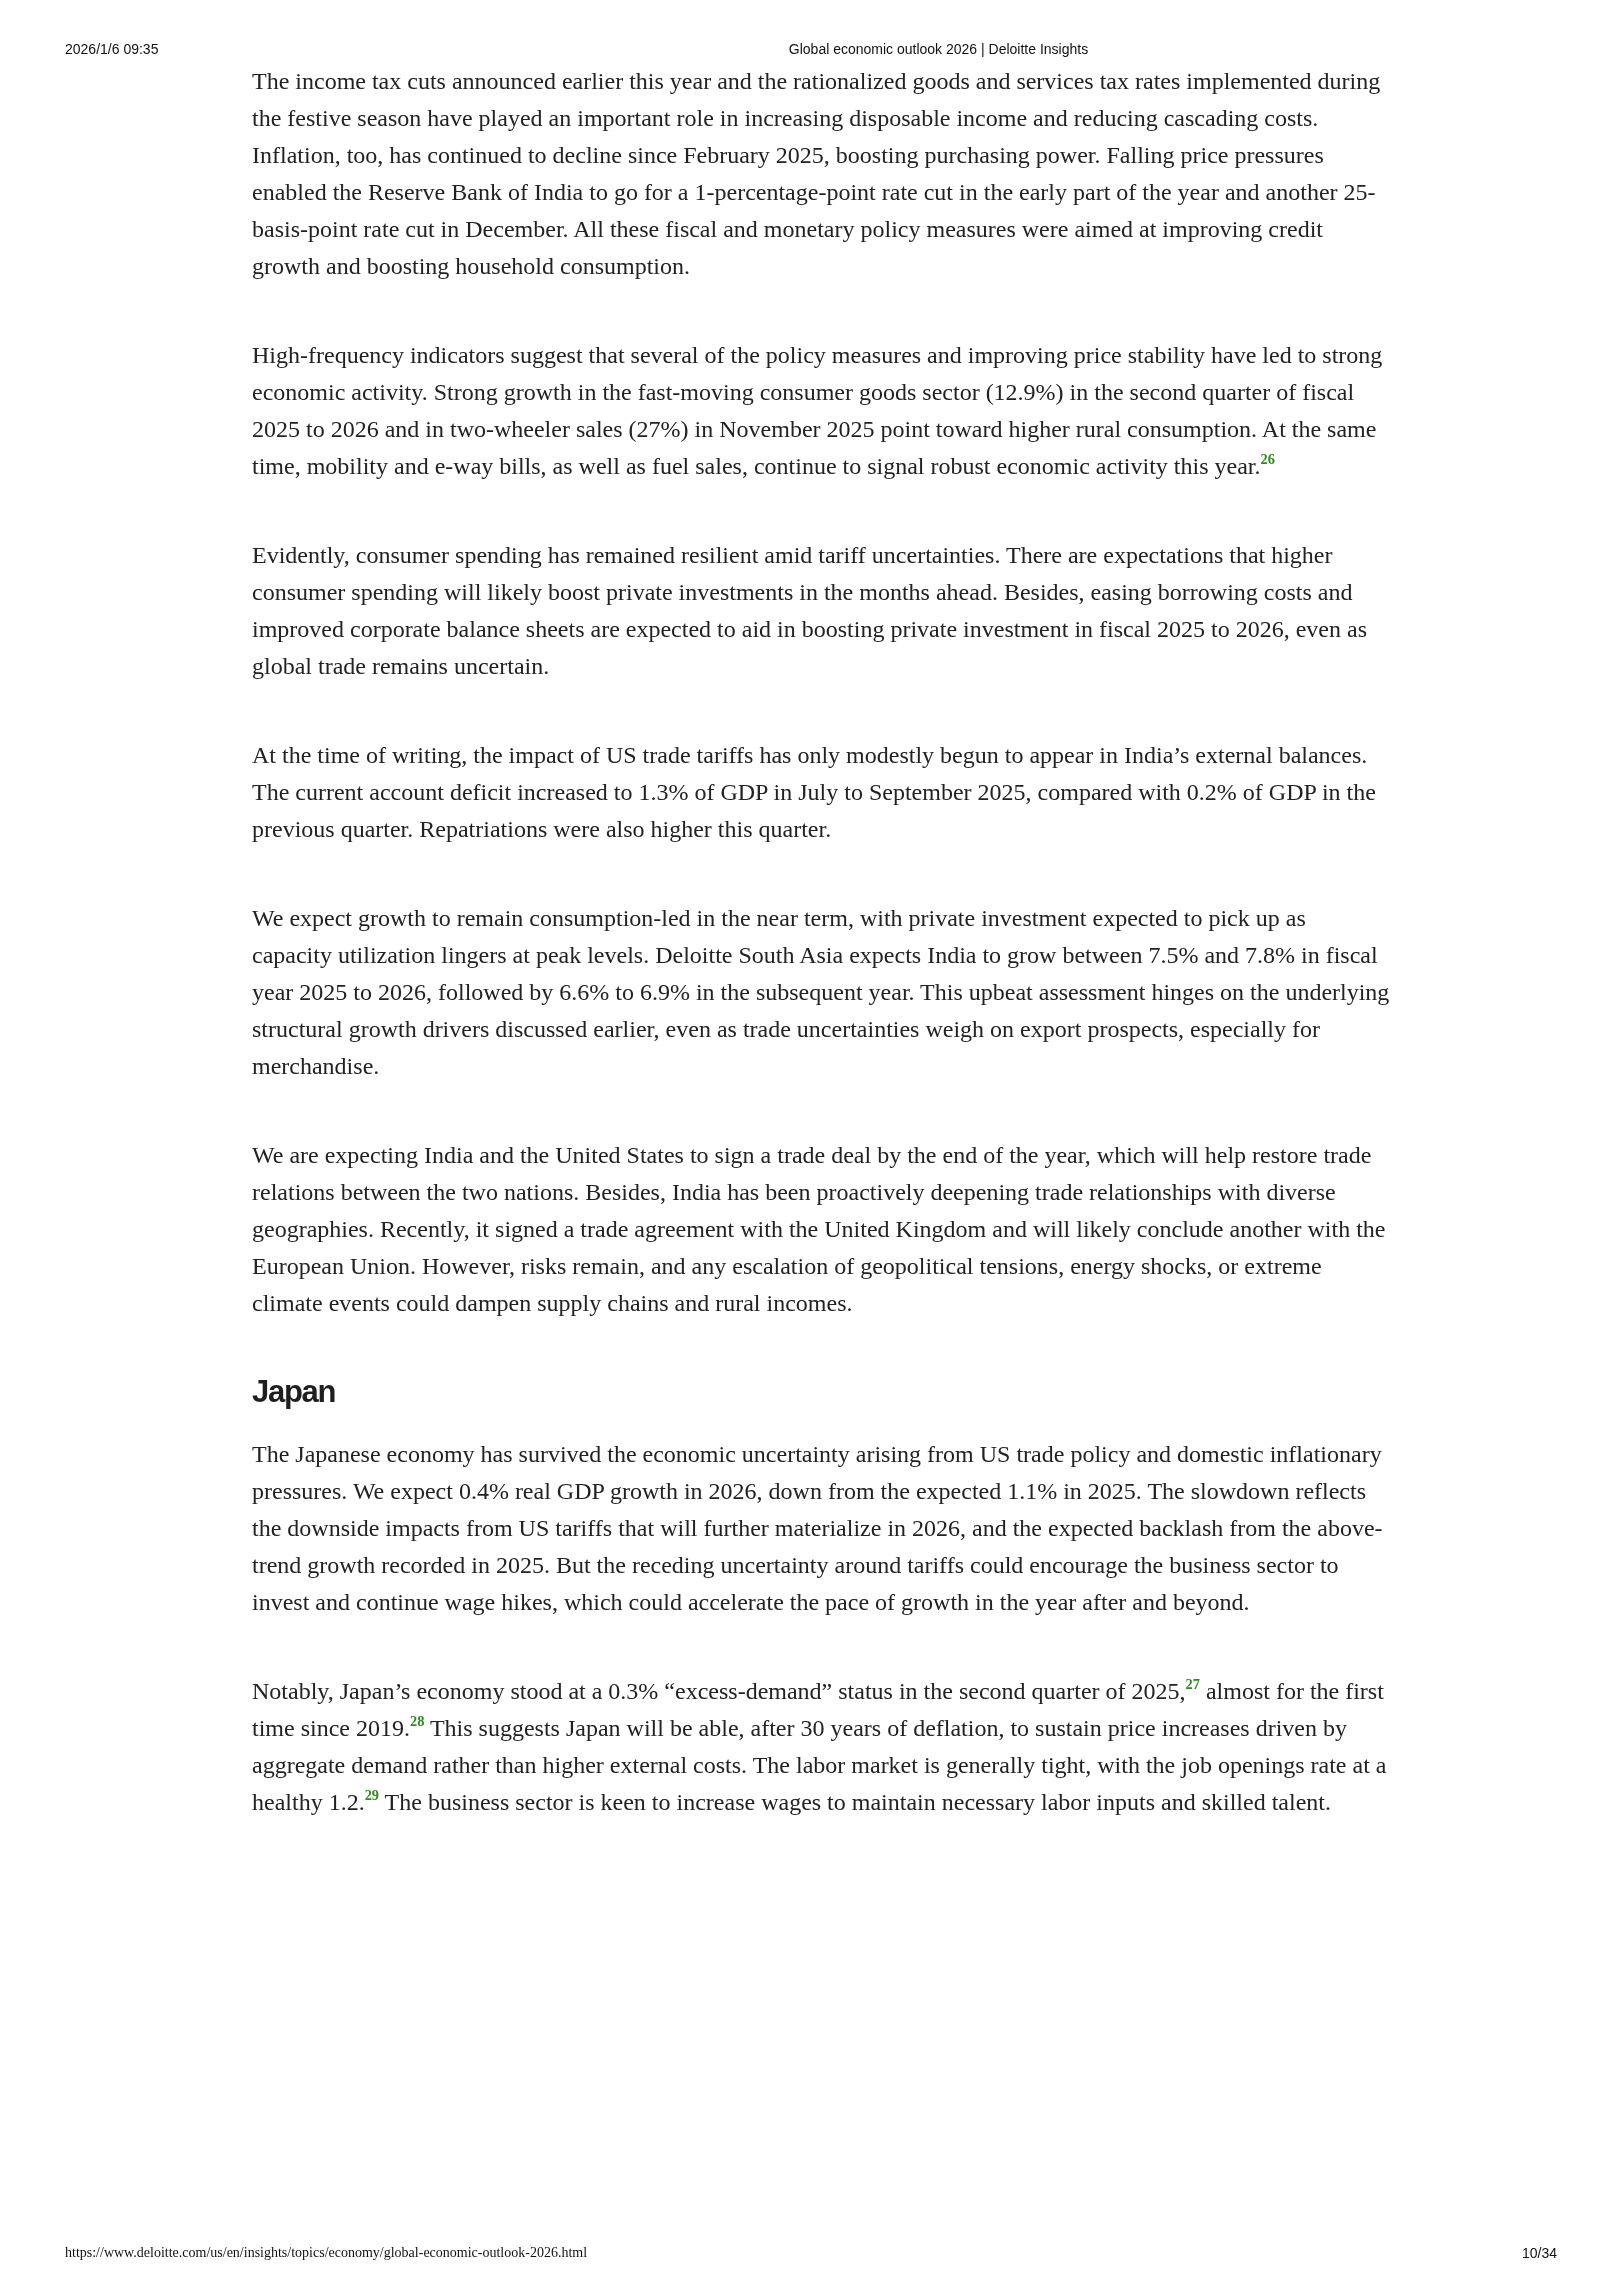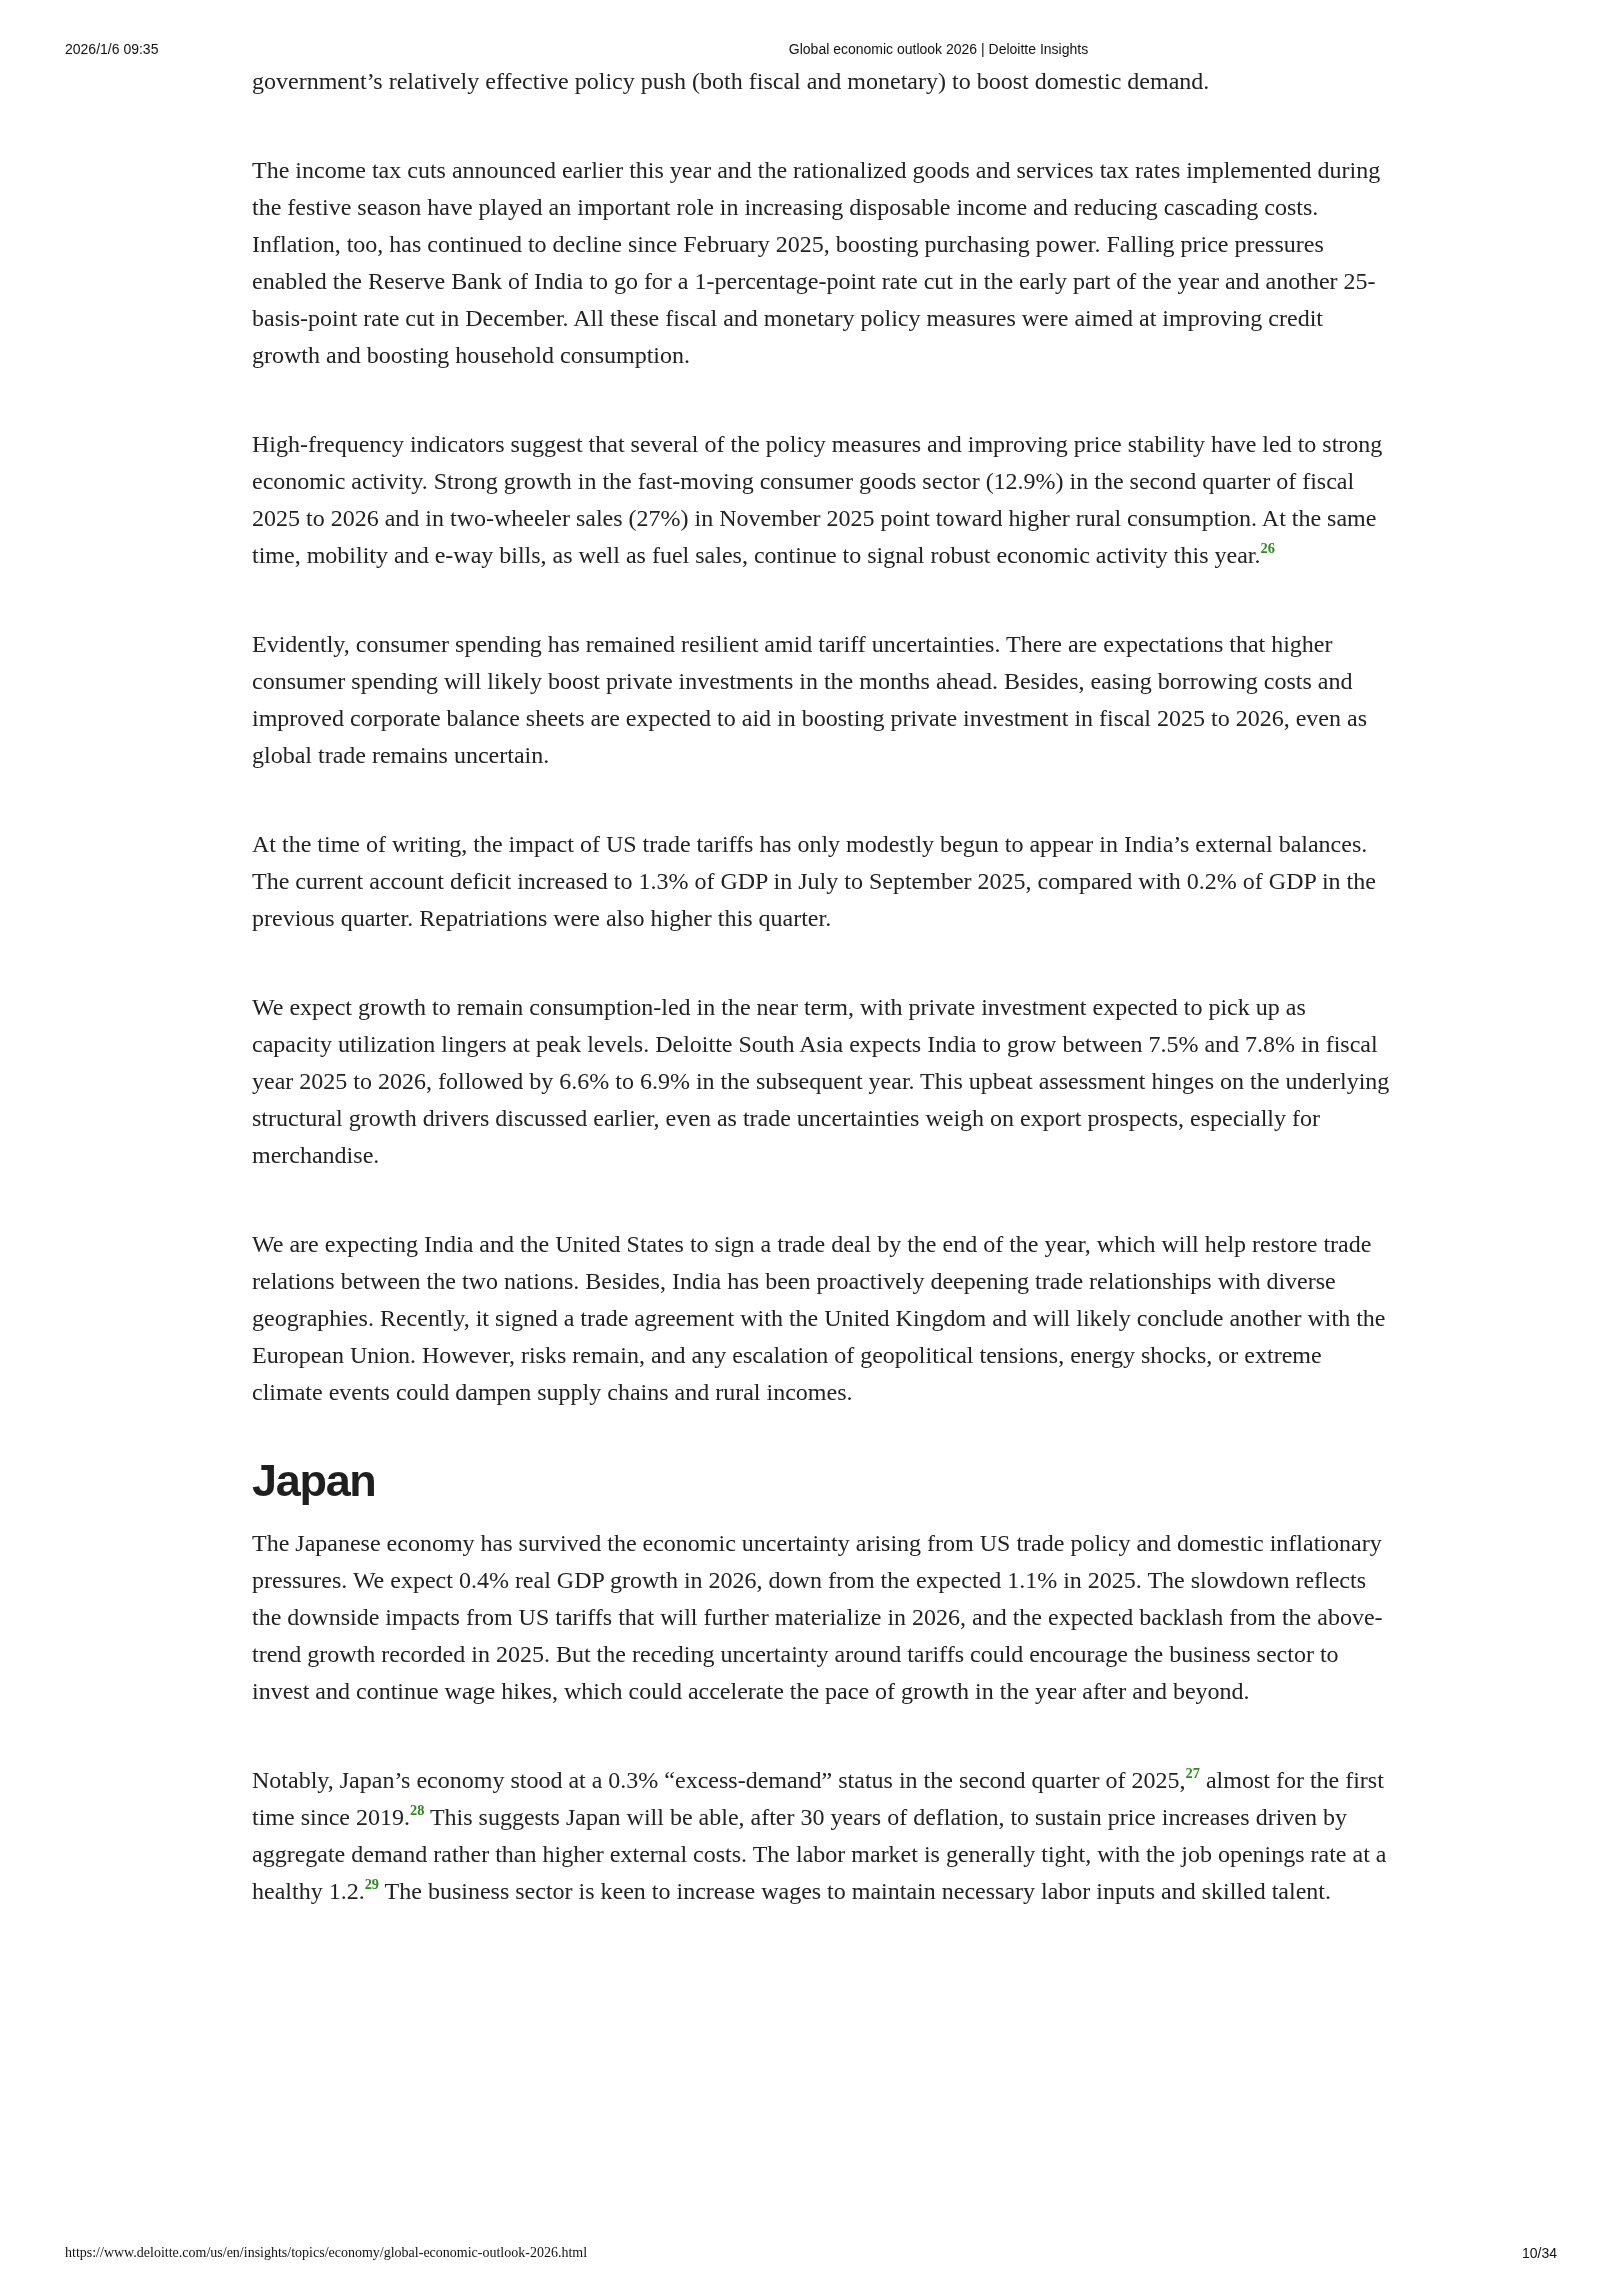--- a/index.html
+++ b/index.html
@@ -11,33 +11,32 @@
   #hdr-title { left: 0; width: 1877px; top: 41px; text-align: center; }
   #ftr-url { left: 65px; top: 2245px; font-family: Liberation Serif, serif; }
   #ftr-page { right: 65px; top: 2245px; }
   .content {
     position: absolute; left: 252px; width: 1138px; top: 63px;
     font-family: "Liberation Serif", serif; font-size: 24px; line-height: 37px; color: #222;
   }
   .content p { margin: 0; }
   sup.fn { color: #2e8b1e; font-size: 14.4px; line-height: 0; vertical-align: 10.5px; font-weight: bold; }
   h2.section {
-    font-family: "Liberation Sans", sans-serif; font-weight: bold; font-size: 45px;
+    font-family: "Liberation Sans", sans-serif; font-weight: bold; font-size: 31px;
     letter-spacing: -1.3px; color: #1f1f1f; margin: 0; line-height: 52px;
   }
   .author { font-style: italic; }
 </style>
 </head>
 <body>
 
 <div class="print-header" id="hdr-date">2026/1/6 09:35</div>
 <div class="print-header" id="hdr-title">Global economic outlook 2026 | Deloitte Insights</div>
 
 <div class="content">
-  <p style="margin-bottom:52px;">government’s relatively effective policy push (both fiscal and monetary) to boost domestic demand.</p>
 
   <p style="margin-bottom:52px;">The income tax cuts announced earlier this year and the rationalized goods and services tax rates implemented during the festive season have played an important role in increasing disposable income and reducing cascading costs. Inflation, too, has continued to decline since February 2025, boosting purchasing power. Falling price pressures enabled the Reserve Bank of India to go for a 1-percentage-point rate cut in the early part of the year and another 25-basis-point rate cut in December. All these fiscal and monetary policy measures were aimed at improving credit growth and boosting household consumption.</p>
 
   <p style="margin-bottom:52px;">
     <span>High-frequency indicators suggest that several of the policy measures and improving price stability have led to strong economic activity. Strong growth in the fast-moving consumer goods sector (12.9%) in the second quarter of fiscal 2025 to 2026 and in two-wheeler sales (27%) in November 2025 point toward higher rural consumption. At the same time, mobility and e-way bills, as well as fuel sales, continue to signal robust economic activity this year.</span><sup class="fn">26</sup>
   </p>
 
   <p style="margin-bottom:52px;">Evidently, consumer spending has remained resilient amid tariff uncertainties. There are expectations that higher consumer spending will likely boost private investments in the months ahead. Besides, easing borrowing costs and improved corporate balance sheets are expected to aid in boosting private investment in fiscal 2025 to 2026, even as global trade remains uncertain.</p>
 
   <p style="margin-bottom:52px;">At the time of writing, the impact of US trade tariffs has only modestly begun to appear in India’s external balances. The current account deficit increased to 1.3% of GDP in July to September 2025, compared with 0.2% of GDP in the previous quarter. Repatriations were also higher this quarter.</p>

